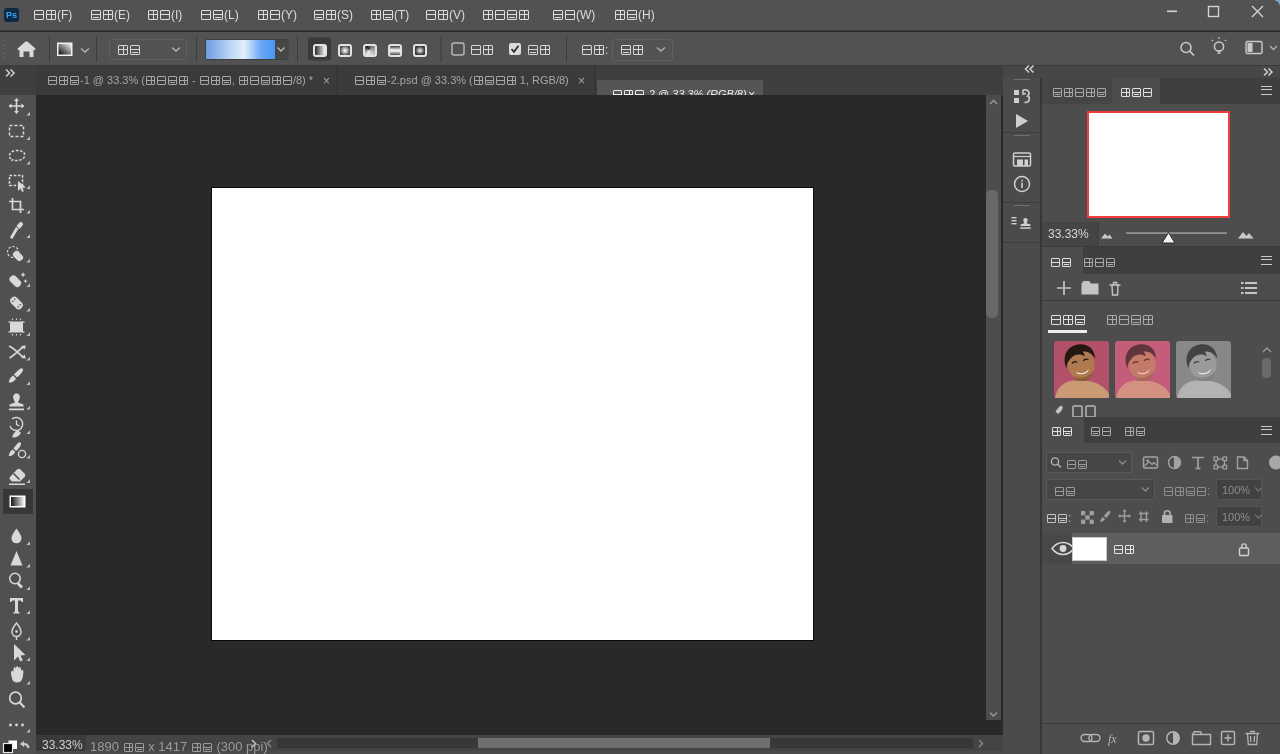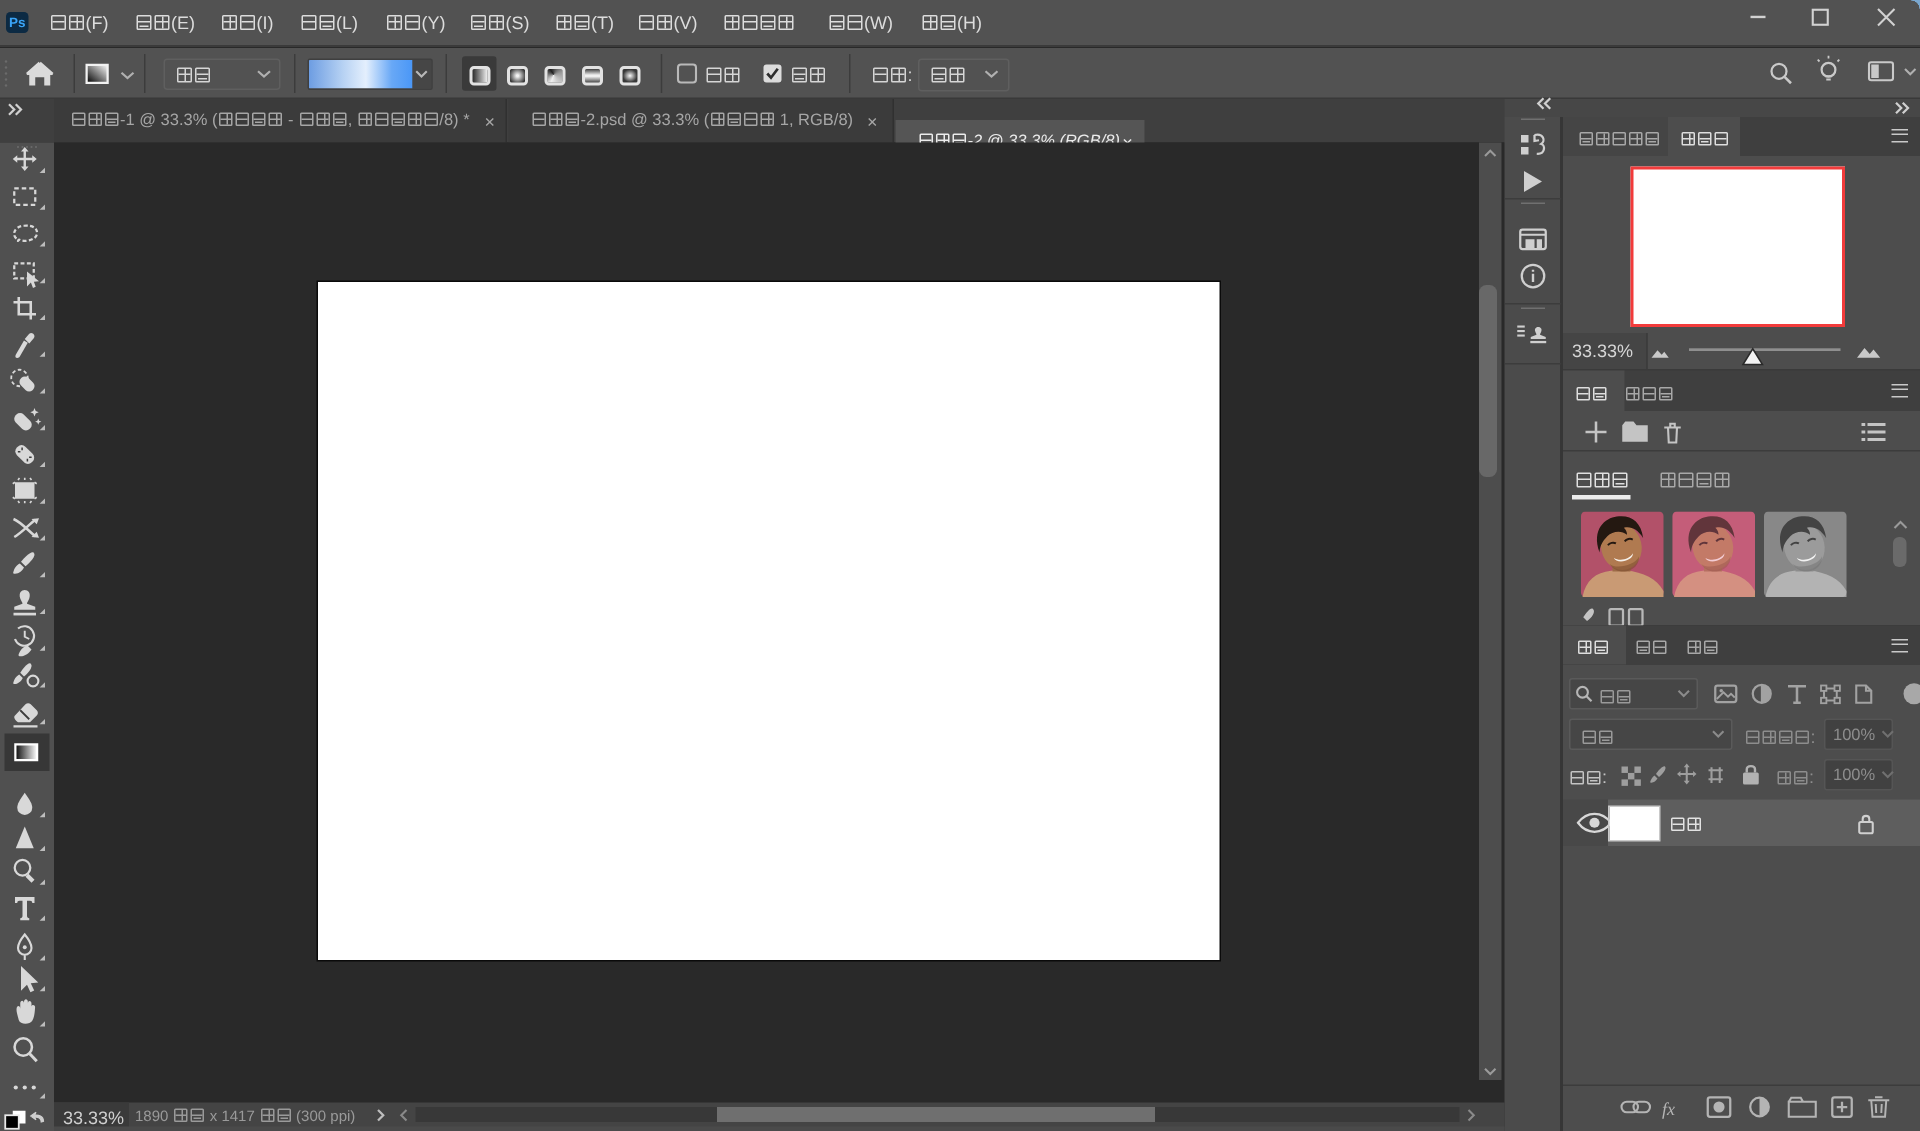--- a/index.html
+++ b/index.html
@@ -146,21 +146,21 @@
     </svg>
 <svg class="abs" style="left:986px;top:708px;" width="15" height="12">
       <path d="M4 4.5 L7.5 8 L11 4.5" stroke="#9a9a9a" stroke-width="1.4" fill="none"></path>
     </svg>
 
 <div class="abs" style="left:36px;top:735px;width:967px;height:19px;background:#444444;"></div>
 <div class="abs" style="left:36px;top:735px;width:50px;height:19px;background:#3a3a3a;"></div>
 <div class="abs" style="left:36px;top:751px;width:967px;height:3px;background:#4a4a4a;"></div>
 <div id="status">
 <span class="abs" style="left:42px;top:738px;color:#cfcfcf;">33.33%</span>
-<span class="abs" style="left:90px;top:739px;color:#9a9a9a;font-size:10px;">1890 <i class="k s t"></i><i class="k s h"></i> x 1417 <i class="k s t"></i><i class="k s h"></i> (300 ppi)</span>
+<span class="abs" style="left:90px;top:739px;color:#9a9a9a;font-size:13px;">1890 <i class="k s t"></i><i class="k s h"></i> x 1417 <i class="k s t"></i><i class="k s h"></i> (300 ppi)</span>
 <svg class="abs" style="left:248px;top:737px;" width="12" height="13">
         <path d="M4 3 L7.5 6.5 L4 10" stroke="#bdbdbd" stroke-width="1.5" fill="none"></path>
       </svg>
 </div>
 
 <div class="abs" style="left:277px;top:738px;width:696px;height:10px;background:#383838;"></div>
 <div class="abs" style="left:478px;top:738px;width:292px;height:10px;background:#6f6f6f;"></div>
 <svg class="abs" style="left:263px;top:737px;" width="12" height="13">
       <path d="M8 3 L4.5 6.5 L8 10" stroke="#8a8a8a" stroke-width="1.4" fill="none"></path>
     </svg>

